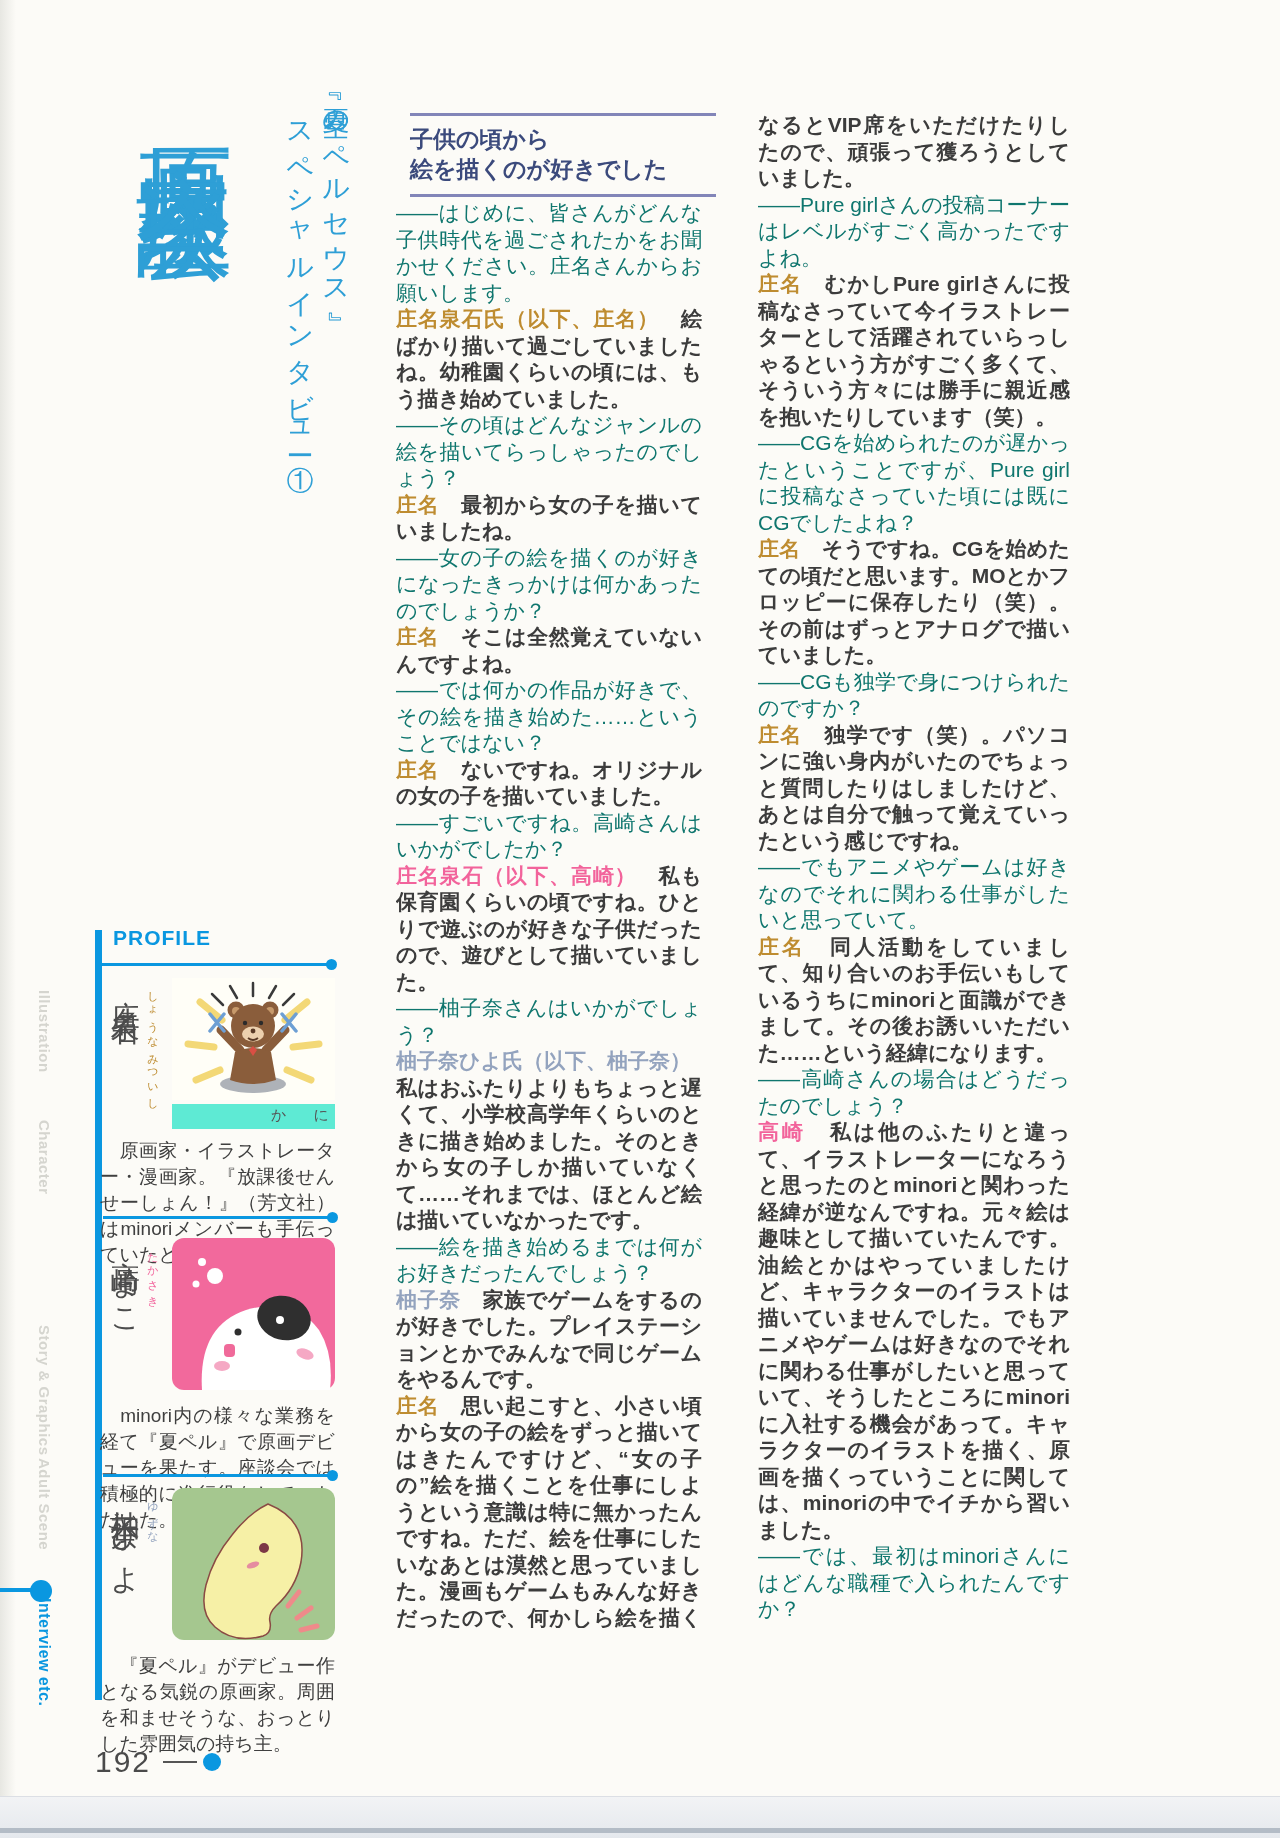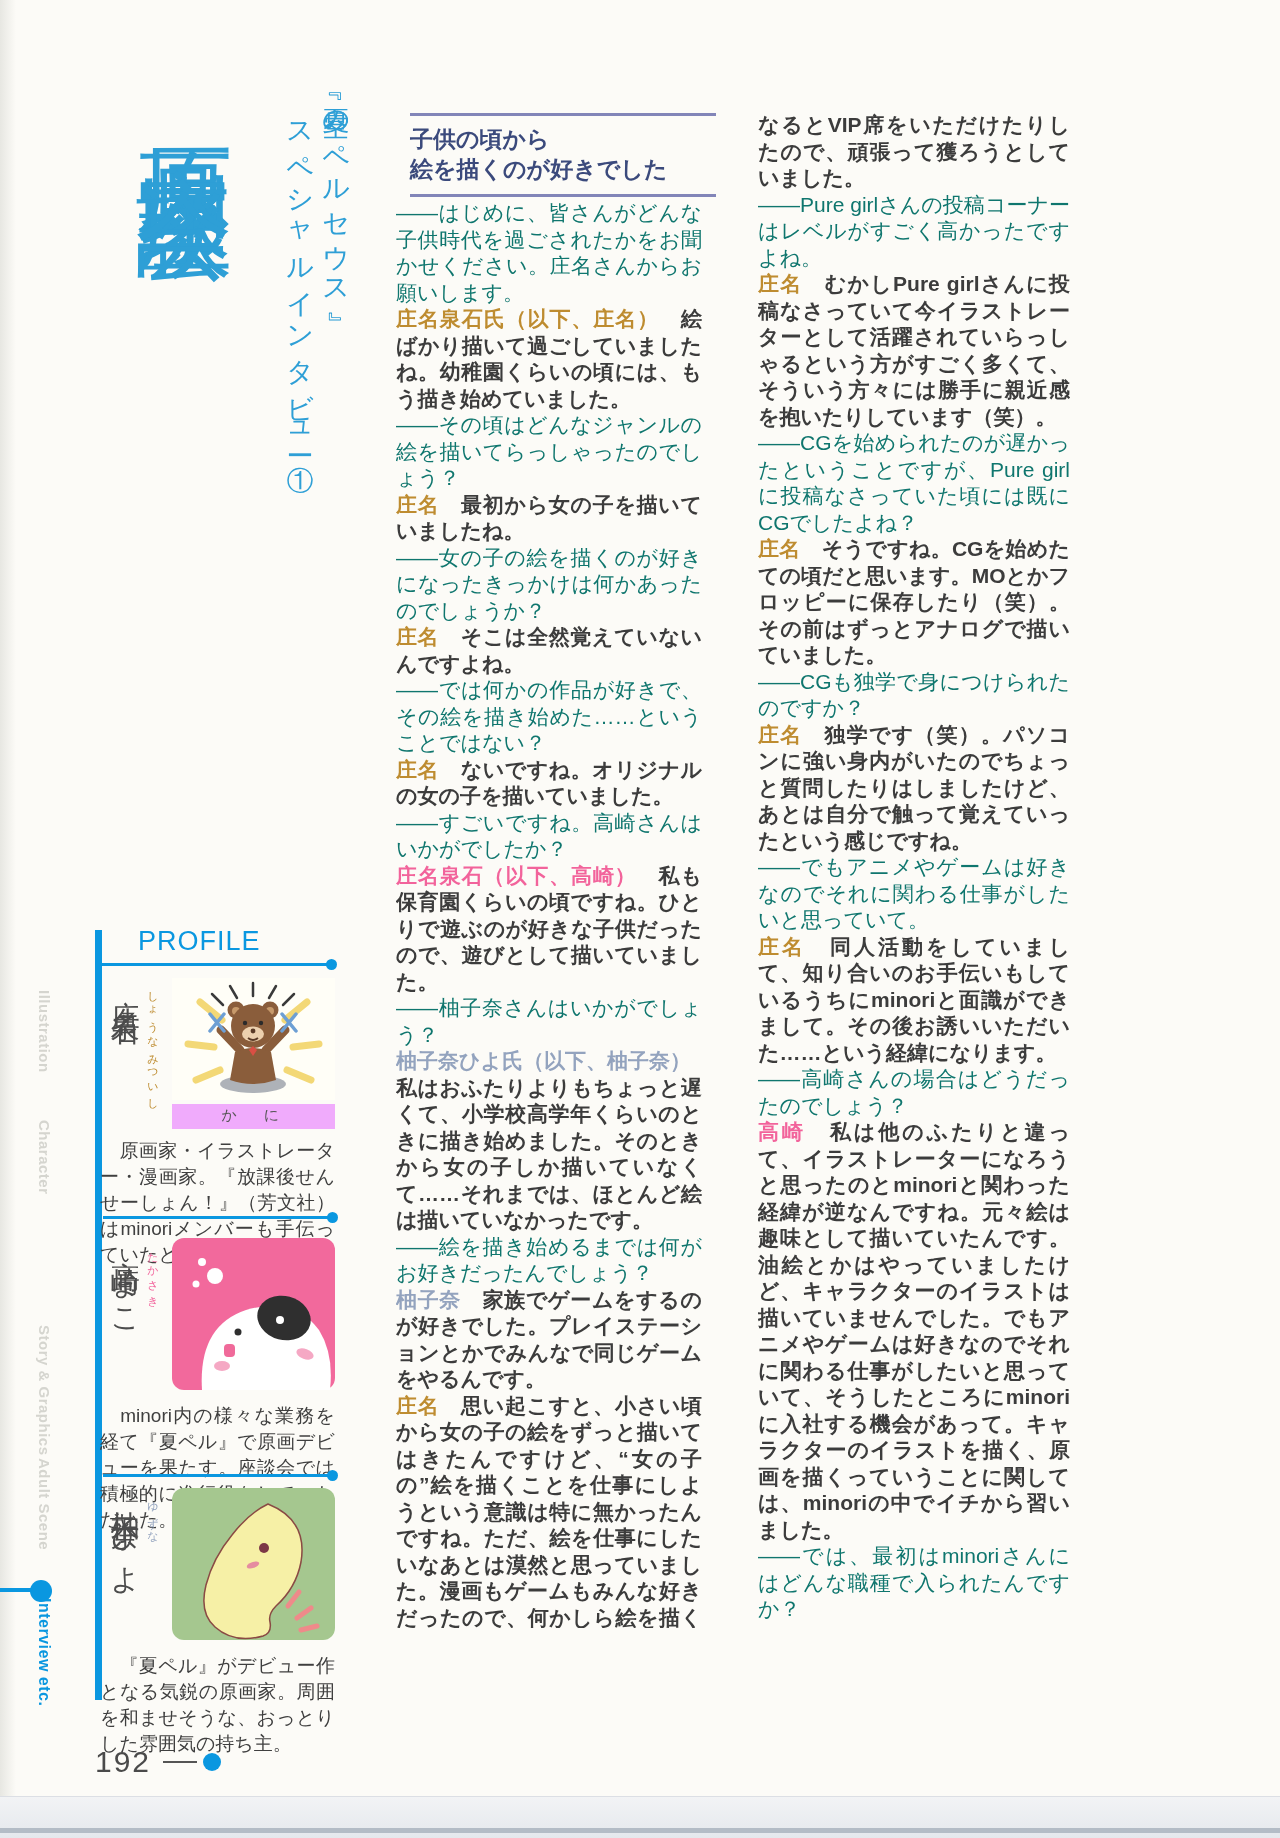--- a/index.html
+++ b/index.html
@@ -46,35 +46,35 @@
   #col1{left:396px;top:200px;width:306px;height:1428px;}
   #col2{left:758px;top:112px;width:312px;height:1580px;}
   .para{margin:0;}
   .para.q{color:#0f766e;}
   .para.a,.para.cont,.para.note{color:#3c3c3c;font-weight:bold;}
   .speaker{font-weight:bold;margin-top:8px;}
 
   
   .profile-bar{position:absolute;left:95px;top:930px;width:7px;height:770px;background:var(--accent);}
   .profile-header{position:absolute;left:113px;top:926px;color:var(--accent);
-    font-size:27px;font-weight:normal;letter-spacing:1px;margin-left:25px;}
+    font-size:21px;font-weight:bold;letter-spacing:1px;}
   .rule{position:absolute;height:3px;background:var(--accent);}
   .rule .dot{position:absolute;right:-5px;top:-4px;width:11px;height:11px;border-radius:50%;background:var(--accent);}
   #profile-rule{left:95px;top:963px;width:237px;}
   #sep1{left:103px;top:1216px;width:230px;}
   #sep2{left:103px;top:1474px;width:230px;}
 
   .profile-entry{position:absolute;left:100px;width:235px;}
   .p-row{display:flex;align-items:flex-start;}
   .p-name{display:flex;padding-left:8px;}
   .p-kanji{writing-mode:vertical-rl;font-size:29px;letter-spacing:6px;color:#4c4c4c;
     font-family:"Liberation Serif","DejaVu Serif",serif;line-height:1.2;}
   .p-furi{writing-mode:vertical-rl;font-size:11px;letter-spacing:2px;margin-left:2px;margin-top:6px;}
   .p-art{margin-left:12px;}
-  .art-caption{width:163px;text-align:center;font-size:15px;color:#555;background:#f0abfc;
+  .art-caption{width:163px;text-align:right;font-size:15px;color:#555;background:#5eead4;
     letter-spacing:6px;padding:2px 0 4px 0;}
   .p-caption{margin-top:9px;font-size:19px;line-height:26px;color:#3f3f3f;text-align:justify;}
 
   
   .page-number{position:absolute;left:95px;top:1745px;display:flex;align-items:center;}
   .page-number .num{font-size:30px;color:#4a4a4a;letter-spacing:2px;}
   .page-number .pn-line{width:34px;height:2px;background:#555;margin:0 6px 0 12px;}
   .page-number .pn-dot{width:18px;height:18px;border-radius:50%;background:var(--accent);}
 </style>
 </head>

